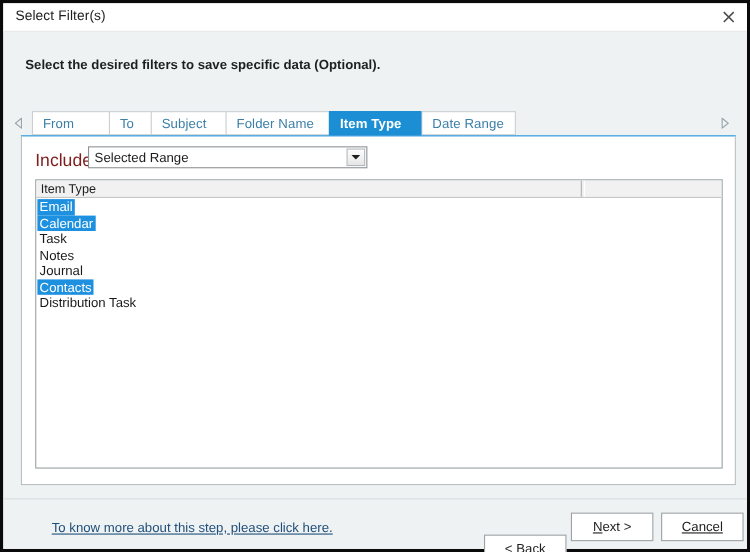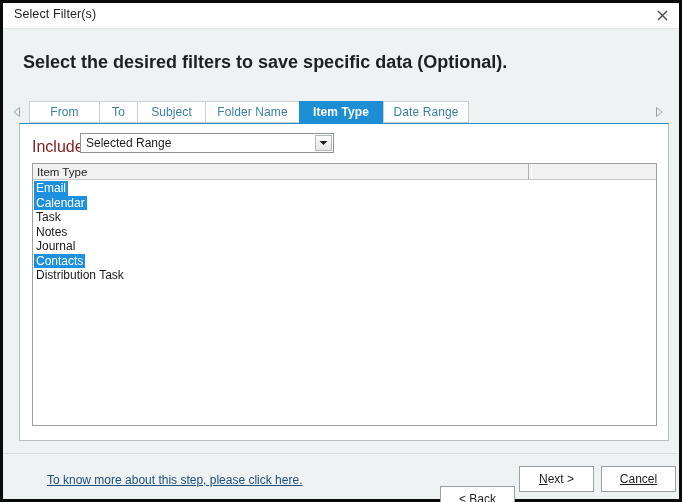--- a/index.html
+++ b/index.html
@@ -54,21 +54,21 @@
   #dialog-body {
     position: absolute;
     left: 0; top: 26px;
     width: 676px; height: 470px;
     background: #eef2f3;
   }
 
   #instruction {
     position: absolute;
     left: 20px; top: 23px;
-    font-size: 18px;
+    font-size: 12px;
     font-weight: bold;
     color: #1d2021;
     white-space: nowrap;
   }
 
   
   #tabstrip {
     position: absolute;
     left: 10px; top: 72px;
     width: 654px; height: 22px;
@@ -93,21 +93,21 @@
   .tab {
     position: relative;
     box-sizing: border-box;
     background: #ffffff;
     border: 1px solid #c9cfd2;
     border-right: none;
     color: #3b7fa8;
     font-size: 12px;
     display: flex;
     align-items: center;
-    justify-content: center;
+    justify-content: flex-start;
     padding: 0 9px;
     white-space: nowrap;
     cursor: pointer;
     letter-spacing: .1px;
   }
   .tab:last-child { border-right: 1px solid #c9cfd2; }
   .tab.active {
     background: #1b8ed4;
     color: #ffffff;
     font-weight: bold;

